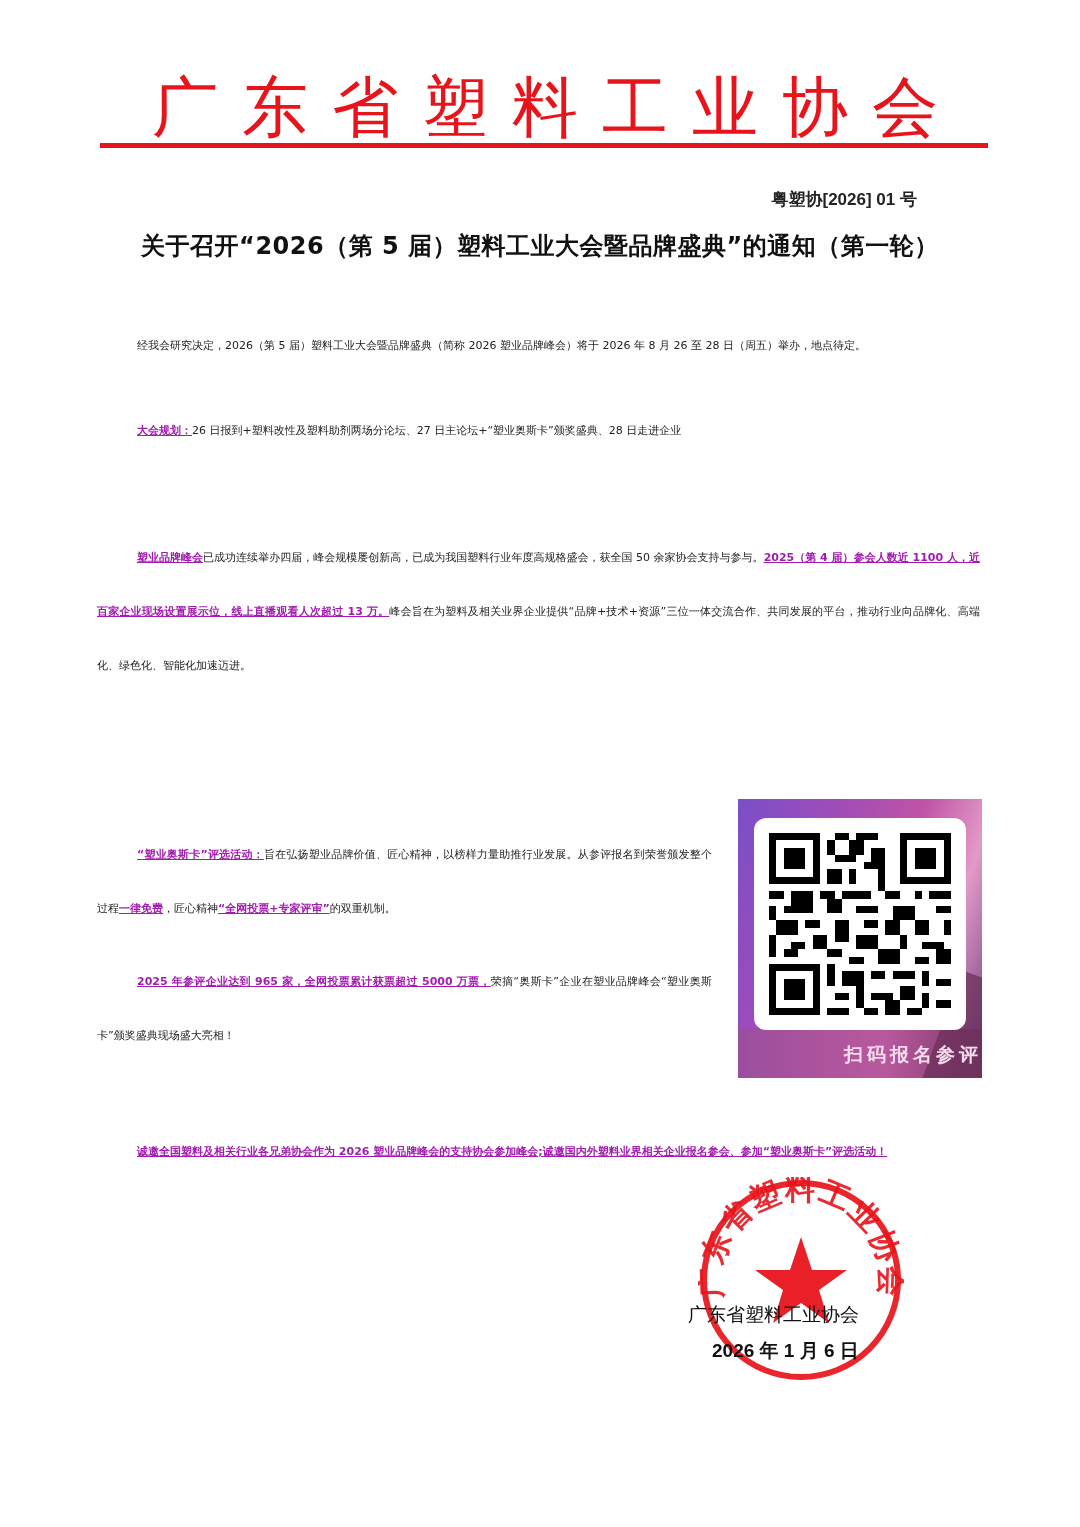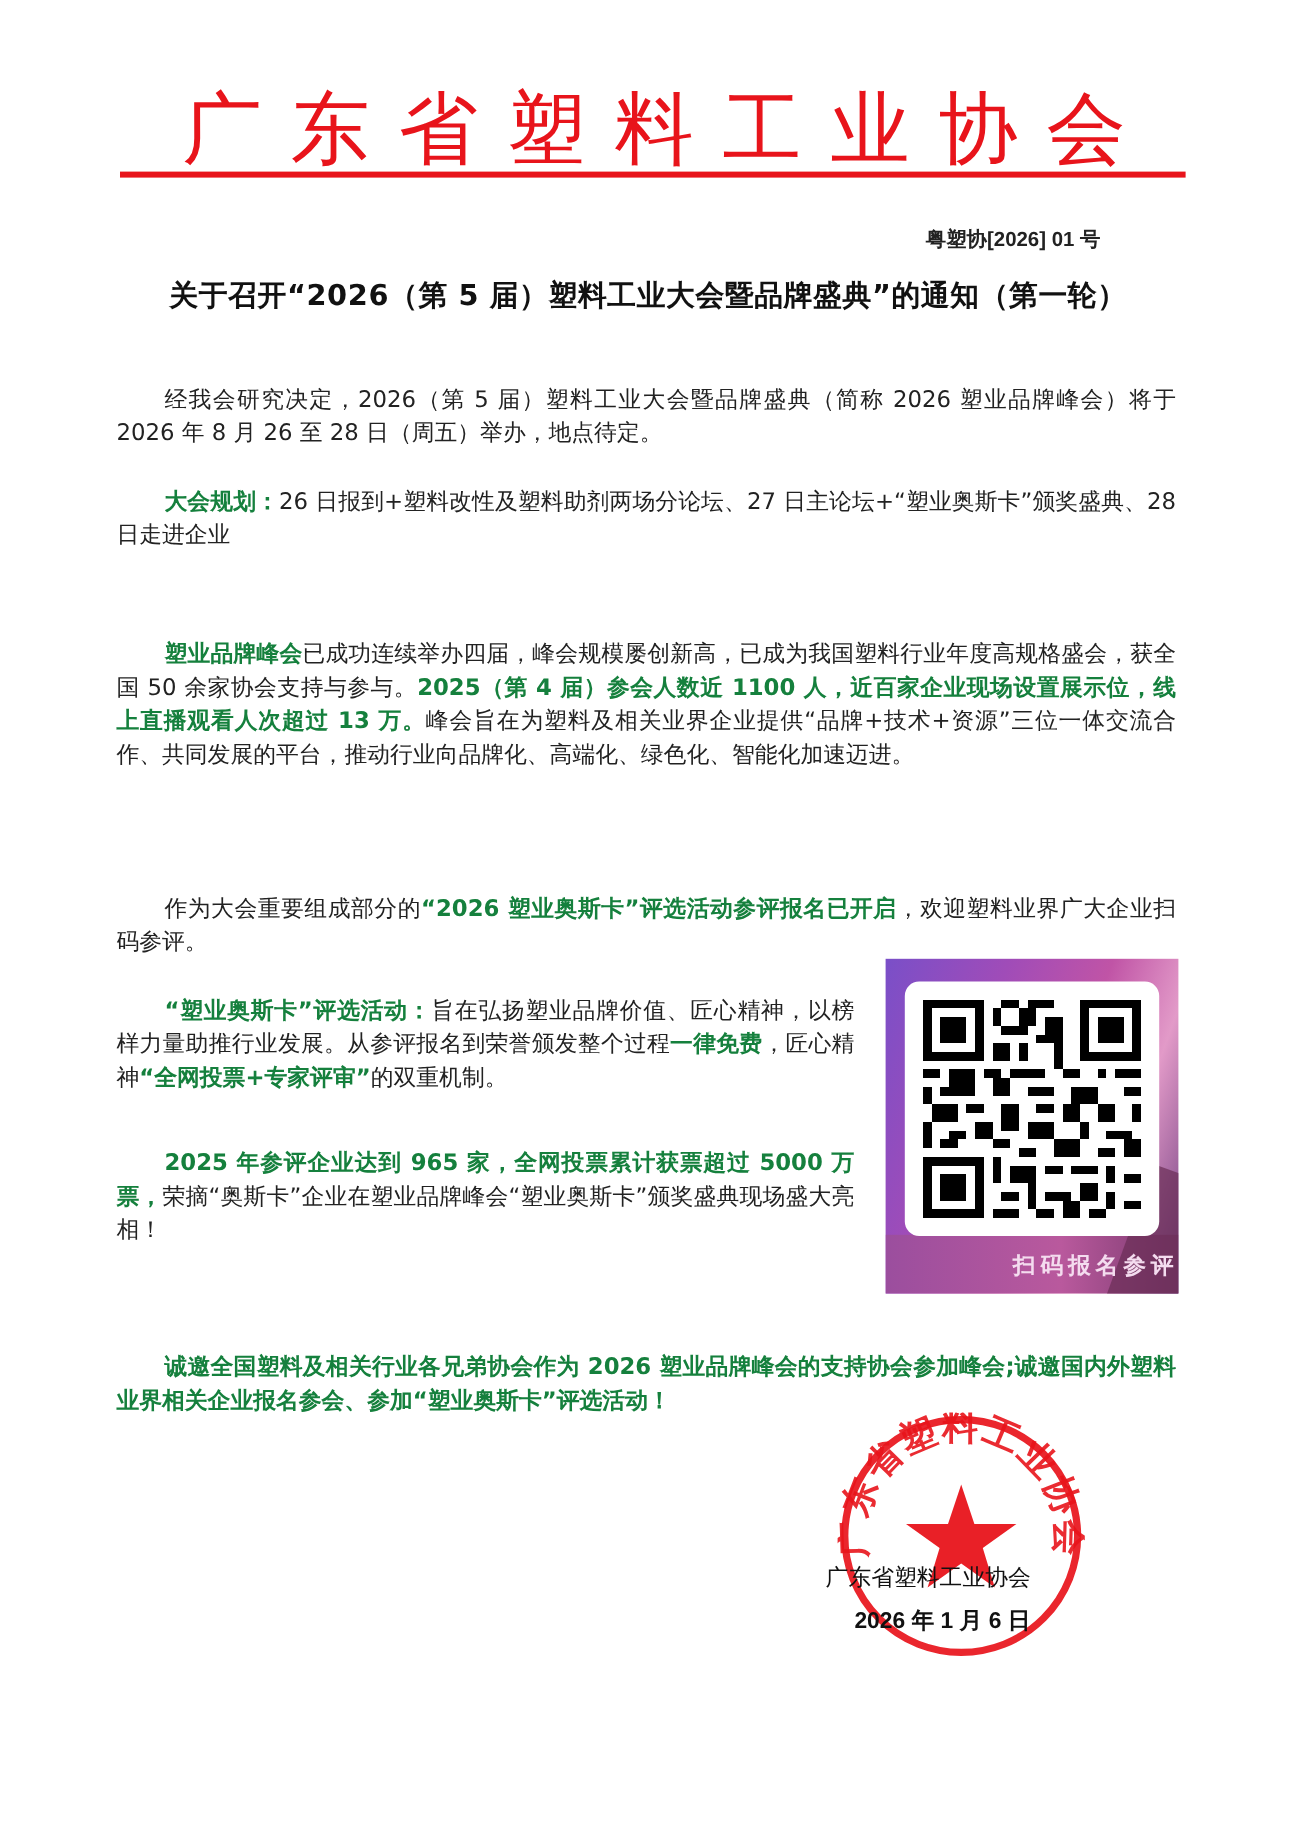--- a/index.html
+++ b/index.html
@@ -15,24 +15,24 @@
     .masthead-rule { position: absolute; left: 100px; top: 143px; width: 888px; height: 5px;
       background: #e8141b; }
 
     .docno { position: absolute; right: 163px; top: 188px; font-size: 17px; font-weight: bold;
       color: #222; font-family: "Liberation Sans", "DejaVu Sans", sans-serif; }
 
     .doc-title { position: absolute; left: 0; width: 1080px; top: 230px; text-align: center;
       font-size: 24px; font-weight: bold; color: #111; letter-spacing: 0.5px;
       font-family: "DejaVu Sans", sans-serif; }
 
-    .para { position: absolute; left: 97px; width: 883px; font-size: 19px; line-height: 28px;
+    .para { position: absolute; left: 97px; width: 883px; font-size: 11px; line-height: 54px;
       color: #222; text-indent: 40px; text-align: justify; }
     .para.narrow { width: 615px; }
-    .b { font-weight: bold; color: #15803d; }
+    .b { font-weight: bold; color: #a21caf; text-decoration: underline; }
 
     .qr-card { position: absolute; left: 738px; top: 799px; width: 244px; height: 279px;
       background: linear-gradient(110deg, #7a4fc8 0%, #a04cb8 30%, #c054a6 55%, #e29ac8 75%, #6b3b7d 100%);
       overflow: hidden; }
     .qr-card::before { content: ""; position: absolute; left: 0; top: 230px; width: 244px; height: 49px;
       background: linear-gradient(90deg, #9b4e9e 0%, #b9599d 60%, #7a3a6e 100%); }
     .qr-card::after { content: ""; position: absolute; right: -30px; top: 180px; width: 80px; height: 160px;
       background: #6a2d55; transform: rotate(20deg); opacity: 0.7; }
     .qr-inner { position: absolute; left: 16px; top: 19px; width: 212px; height: 212px;
       background: #ffffff; border-radius: 12px; z-index: 2; }
@@ -64,23 +64,20 @@
 
   <div class="para" style="top:404px;">
     <span class="b">大会规划：</span><span>26 日报到+塑料改性及塑料助剂两场分论坛、27 日主论坛+“塑业奥斯卡”颁奖盛典、28 日走进企业</span>
   </div>
 
 
   <div class="para" style="top:531px;">
     <span class="b">塑业品牌峰会</span><span>已成功连续举办四届，峰会规模屡创新高，已成为我国塑料行业年度高规格盛会，获全国 50 余家协会支持与参与。</span><span class="b">2025（第 4 届）参会人数近 1100 人，近百家企业现场设置展示位，线上直播观看人次超过 13 万。</span><span>峰会旨在为塑料及相关业界企业提供“品牌+技术+资源”三位一体交流合作、共同发展的平台，推动行业向品牌化、高端化、绿色化、智能化加速迈进。</span>
   </div>
 
-  <div class="para" style="top:743px;">
-    <span>作为大会重要组成部分的</span><span class="b">“2026 塑业奥斯卡”评选活动参评报名已开启</span><span>，欢迎塑料业界广大企业扫码参评。</span>
-  </div>
 
   <div class="para narrow" style="top:828px;">
     <span class="b">“塑业奥斯卡”评选活动：</span><span>旨在弘扬塑业品牌价值、匠心精神，以榜样力量助推行业发展。从参评报名到荣誉颁发整个过程</span><span class="b">一律免费</span><span>，匠心精神</span><span class="b">“全网投票+专家评审”</span><span>的双重机制。</span>
   </div>
 
   <div class="para narrow" style="top:955px;">
     <span class="b">2025 年参评企业达到 965 家，全网投票累计获票超过 5000 万票，</span><span>荣摘“奥斯卡”企业在塑业品牌峰会“塑业奥斯卡”颁奖盛典现场盛大亮相！</span>
   </div>
 
   <div class="qr-card">

